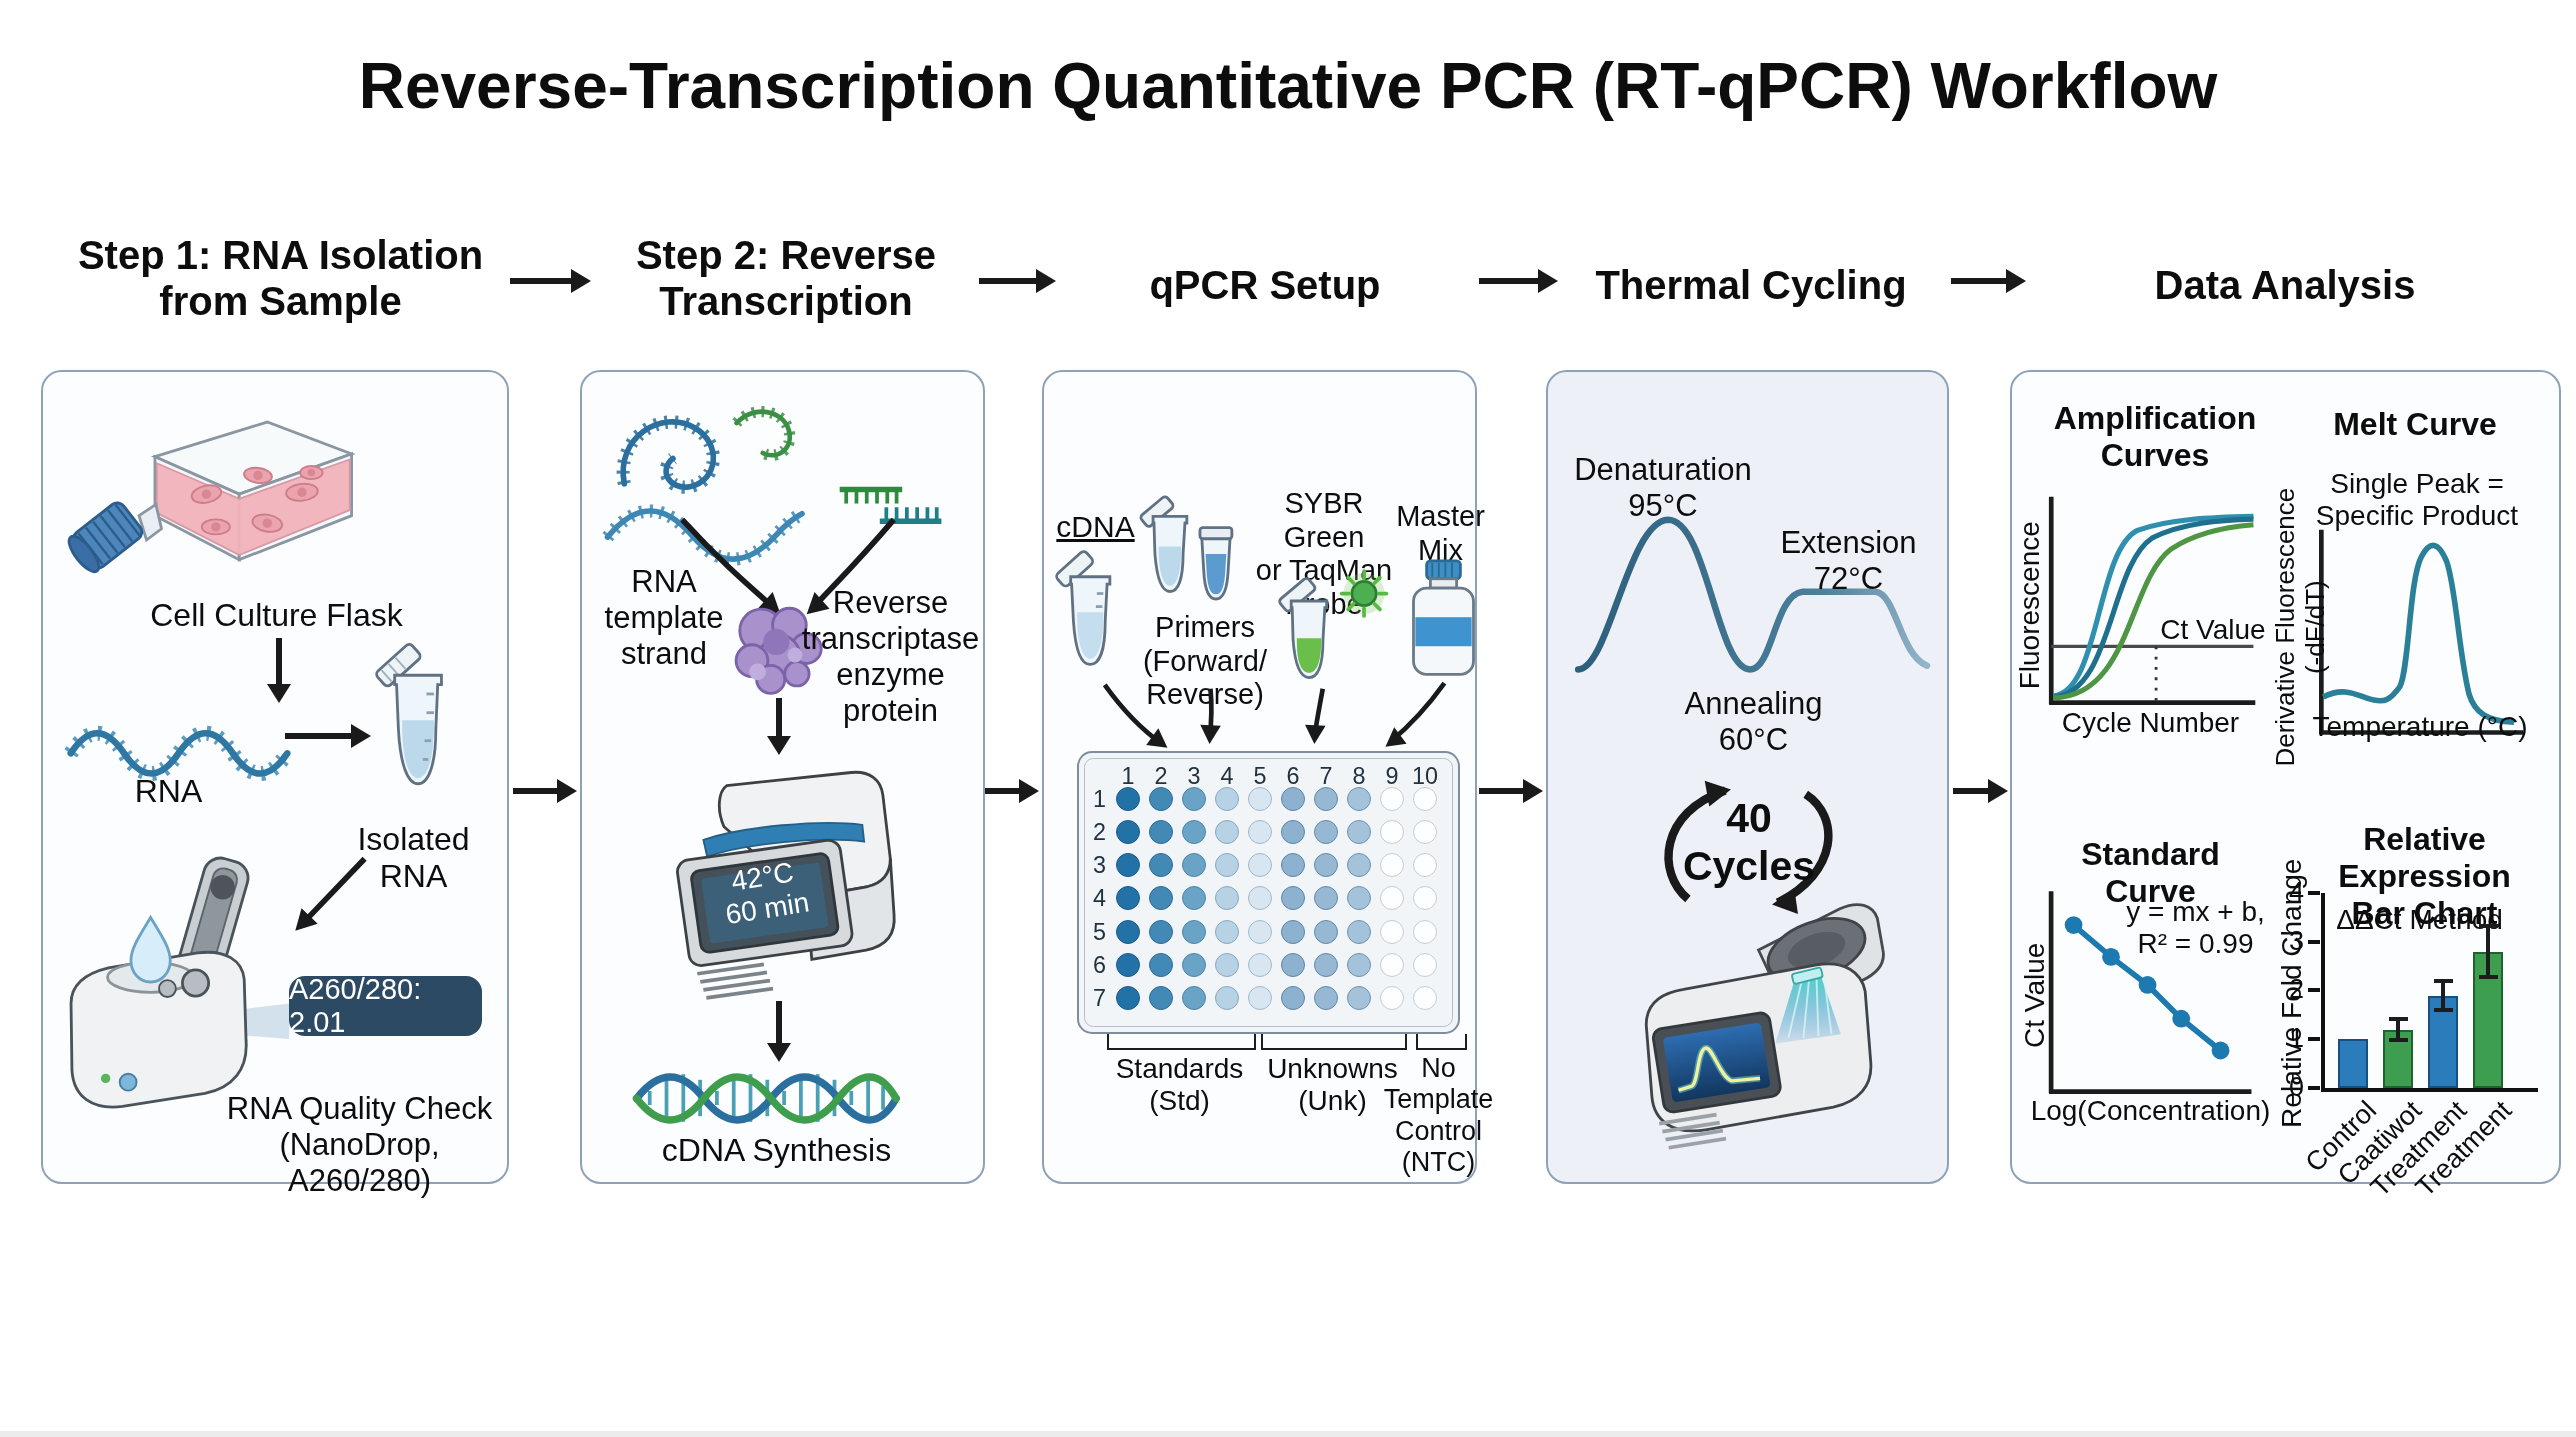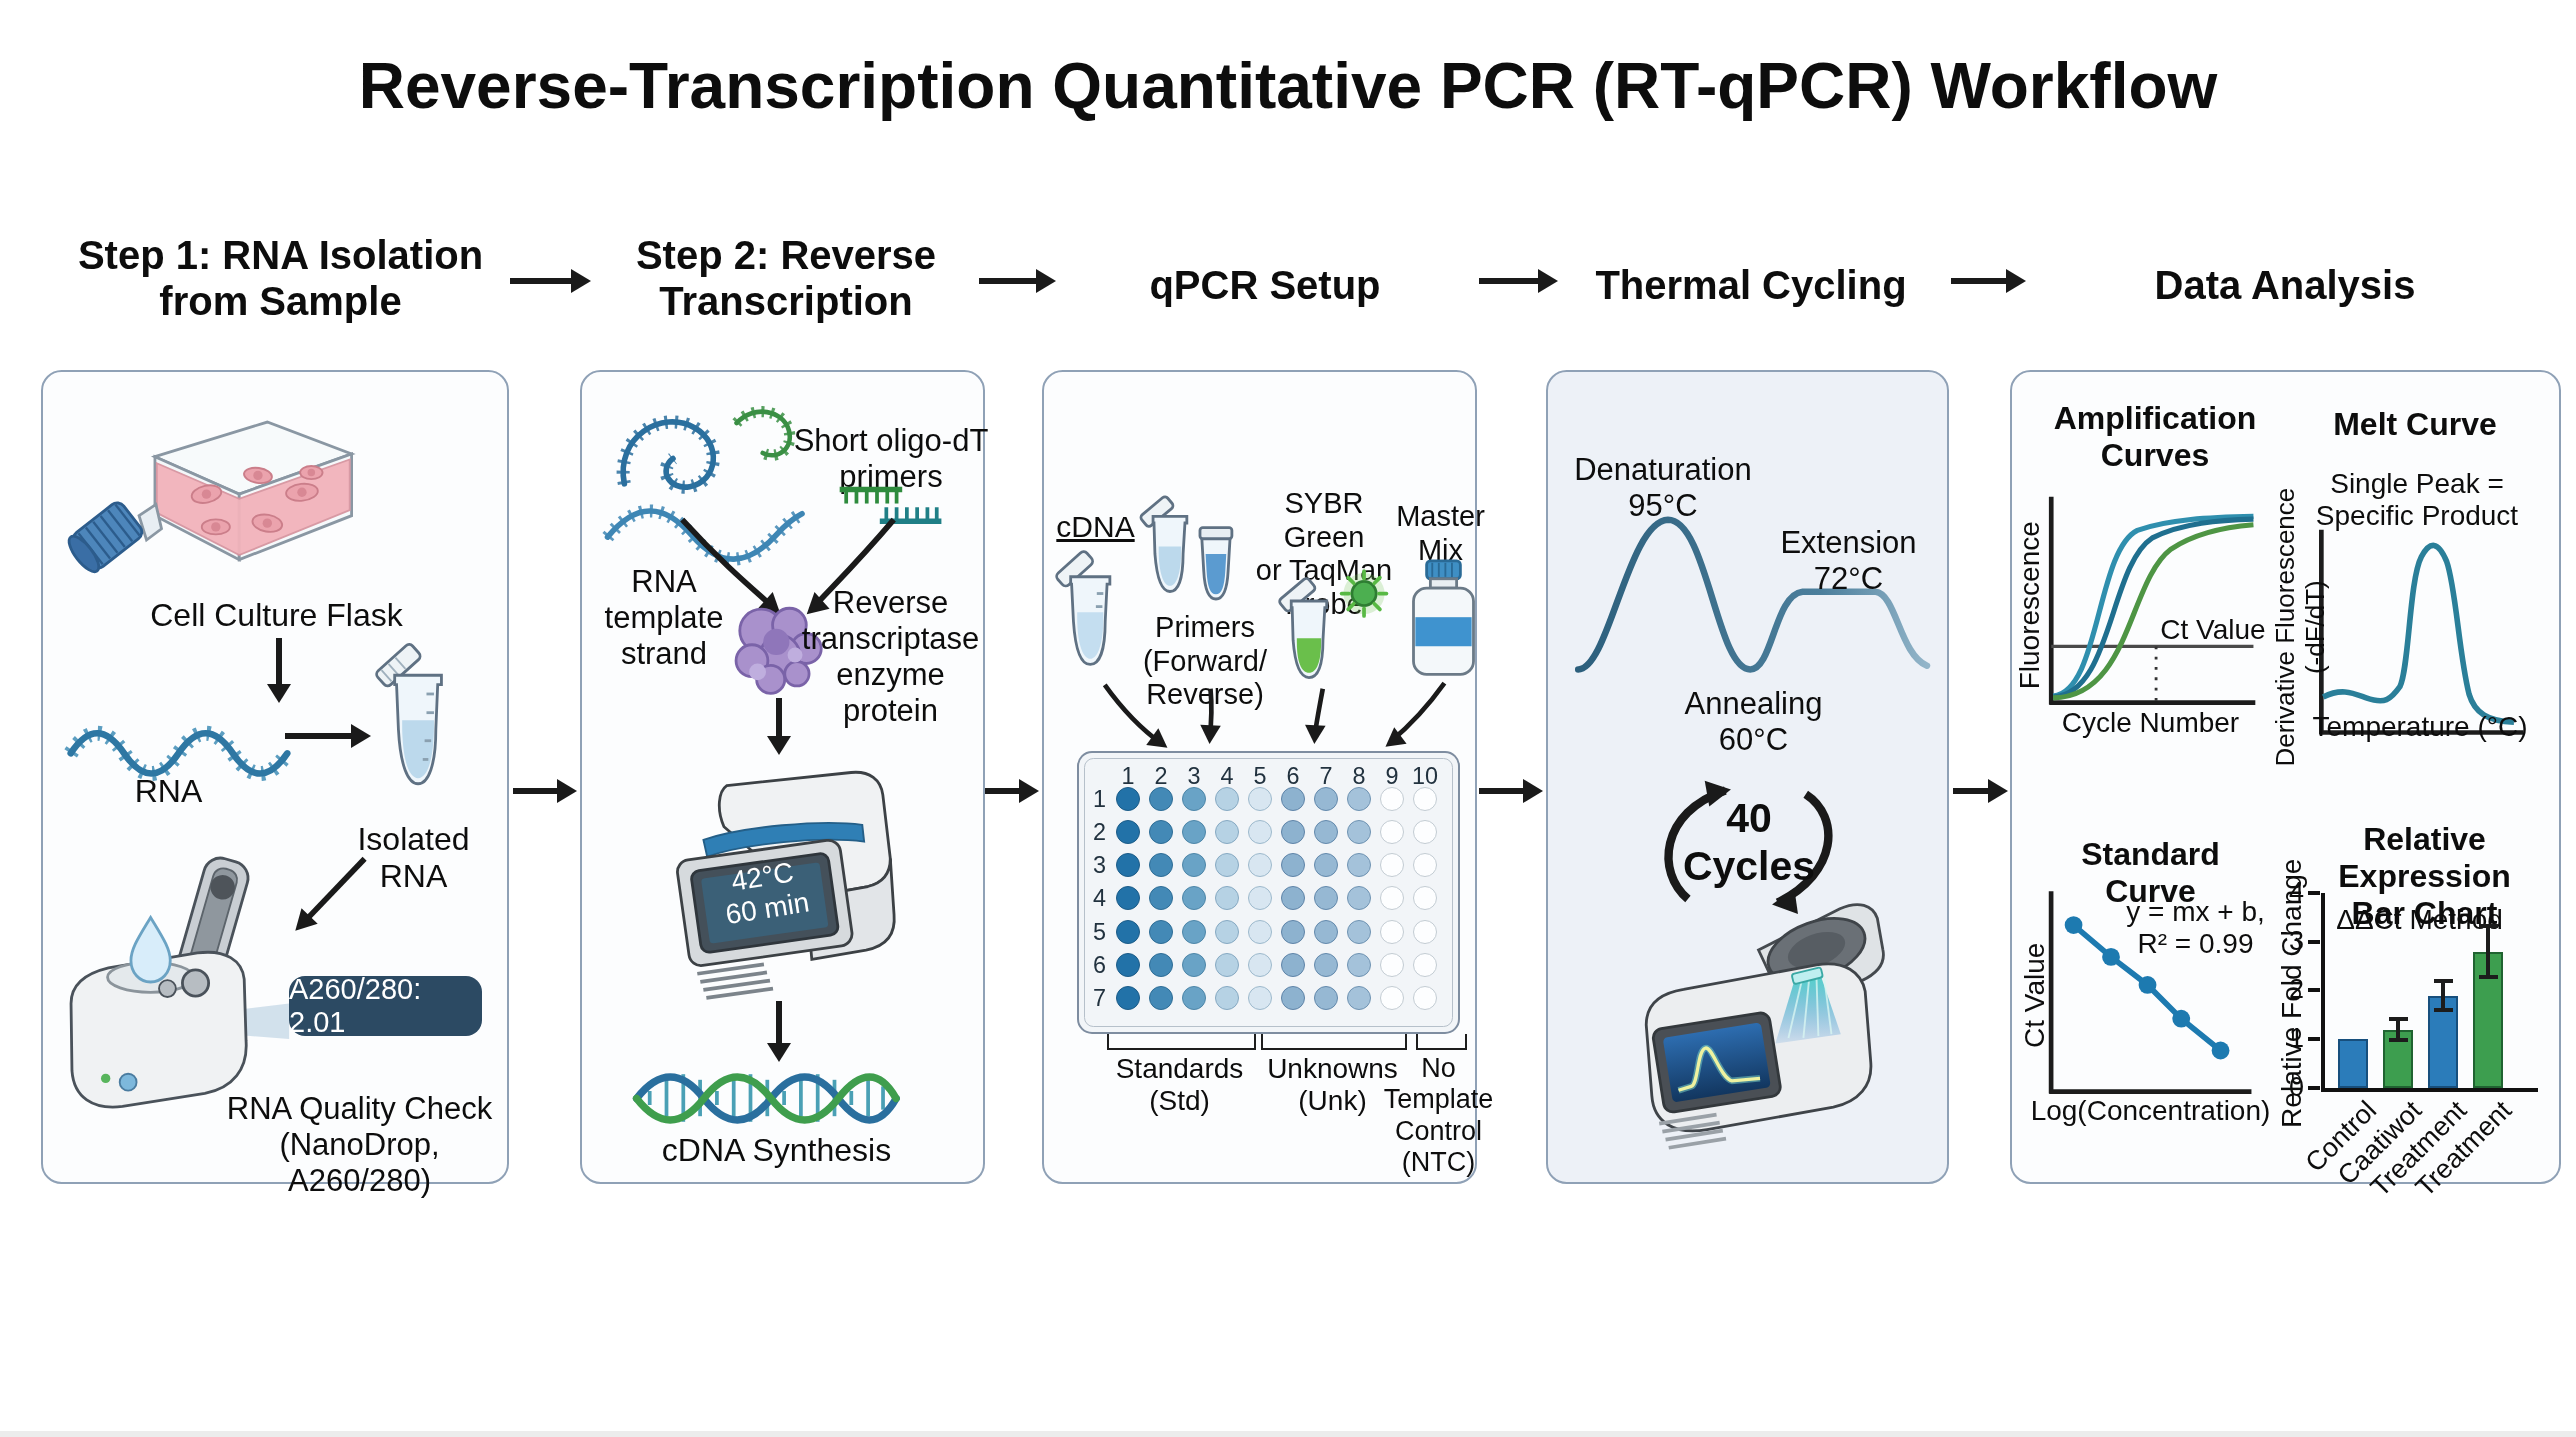--- a/index.html
+++ b/index.html
@@ -147,22 +147,20 @@
 
   <div class="panel" style="left:580px;width:405px;">
     <svg style="left:14px;top:23.4px;" width="211" height="173" viewBox="0 0 225 185">
       <path d="M30,95 C20,45 70,15 105,35 C135,52 130,92 100,98 C78,102 66,80 82,68" fill="none" stroke="#2a6f9e" stroke-width="14" stroke-dasharray="3 8" opacity="0.85"></path>
       <path d="M30,95 C20,45 70,15 105,35 C135,52 130,92 100,98 C78,102 66,80 82,68" fill="none" stroke="#2a6f9e" stroke-width="6" stroke-linecap="round"></path>
       <path d="M150,30 C168,10 200,16 206,38 C211,57 194,70 178,62" fill="none" stroke="#3a8f44" stroke-width="12" stroke-dasharray="3 7" opacity="0.85"></path>
       <path d="M150,30 C168,10 200,16 206,38 C211,57 194,70 178,62" fill="none" stroke="#3a8f44" stroke-width="5" stroke-linecap="round"></path>
       <path d="M12,152 C42,115 72,115 102,150 C132,185 162,183 192,150 C202,139 210,132 220,127" fill="none" stroke="#3e86b4" stroke-width="14" stroke-dasharray="3 8" opacity="0.85"></path>
       <path d="M12,152 C42,115 72,115 102,150 C132,185 162,183 192,150 C202,139 210,132 220,127" fill="none" stroke="#3e86b4" stroke-width="6" stroke-linecap="round"></path>
     </svg>
-    <div class="lbl" style="left:192px;width:234px;top:51px;font-size:31px;">Short oligo-dT
-primers</div>
     <svg style="left:253px;top:110px;" width="112" height="58" viewBox="0 0 120 62">
       <line x1="5" y1="8" x2="72" y2="8" stroke="#2e8b3d" stroke-width="6"></line>
       <g stroke="#2e8b3d" stroke-width="4">
         <line x1="12" y1="8" x2="12" y2="23"></line>
           <line x1="23" y1="8" x2="23" y2="23"></line>
           <line x1="34" y1="8" x2="34" y2="23"></line>
         <line x1="45" y1="8" x2="45" y2="23"></line>
           <line x1="56" y1="8" x2="56" y2="23"></line>
           <line x1="66" y1="8" x2="66" y2="23"></line>
       </g>

